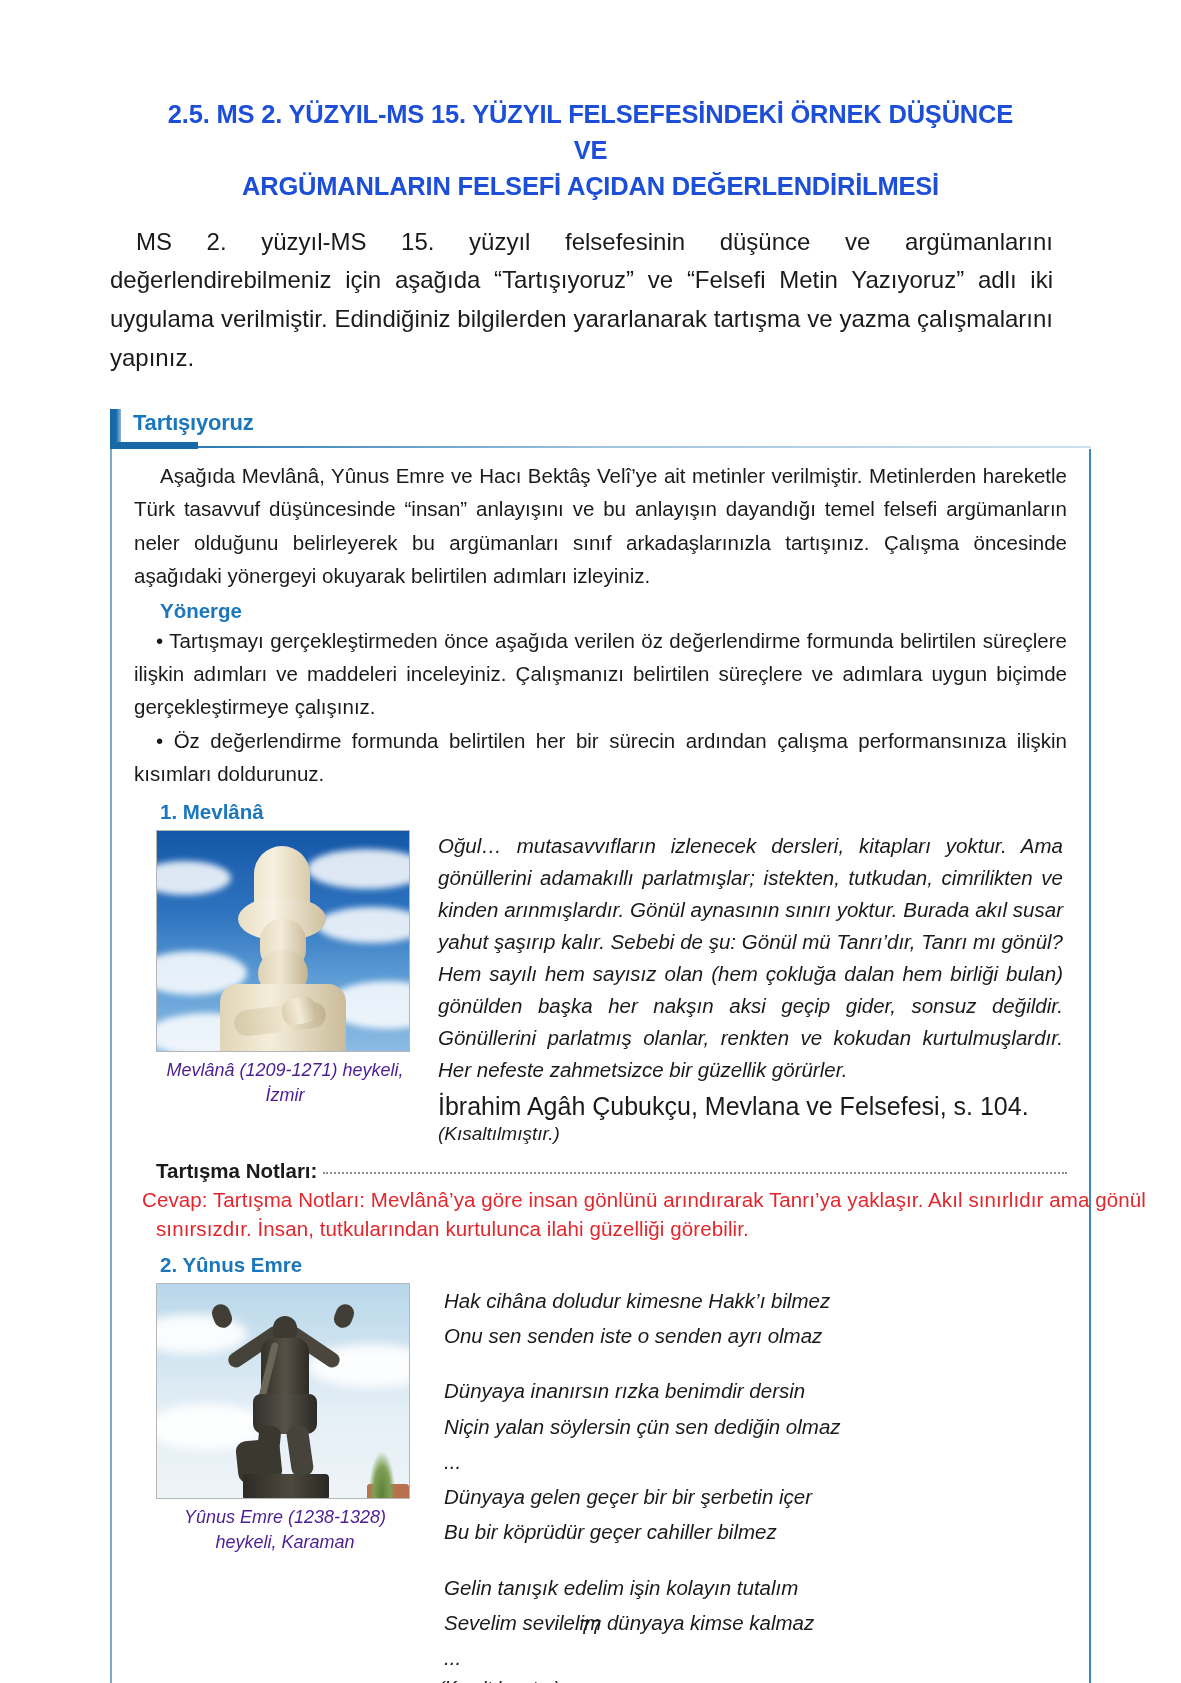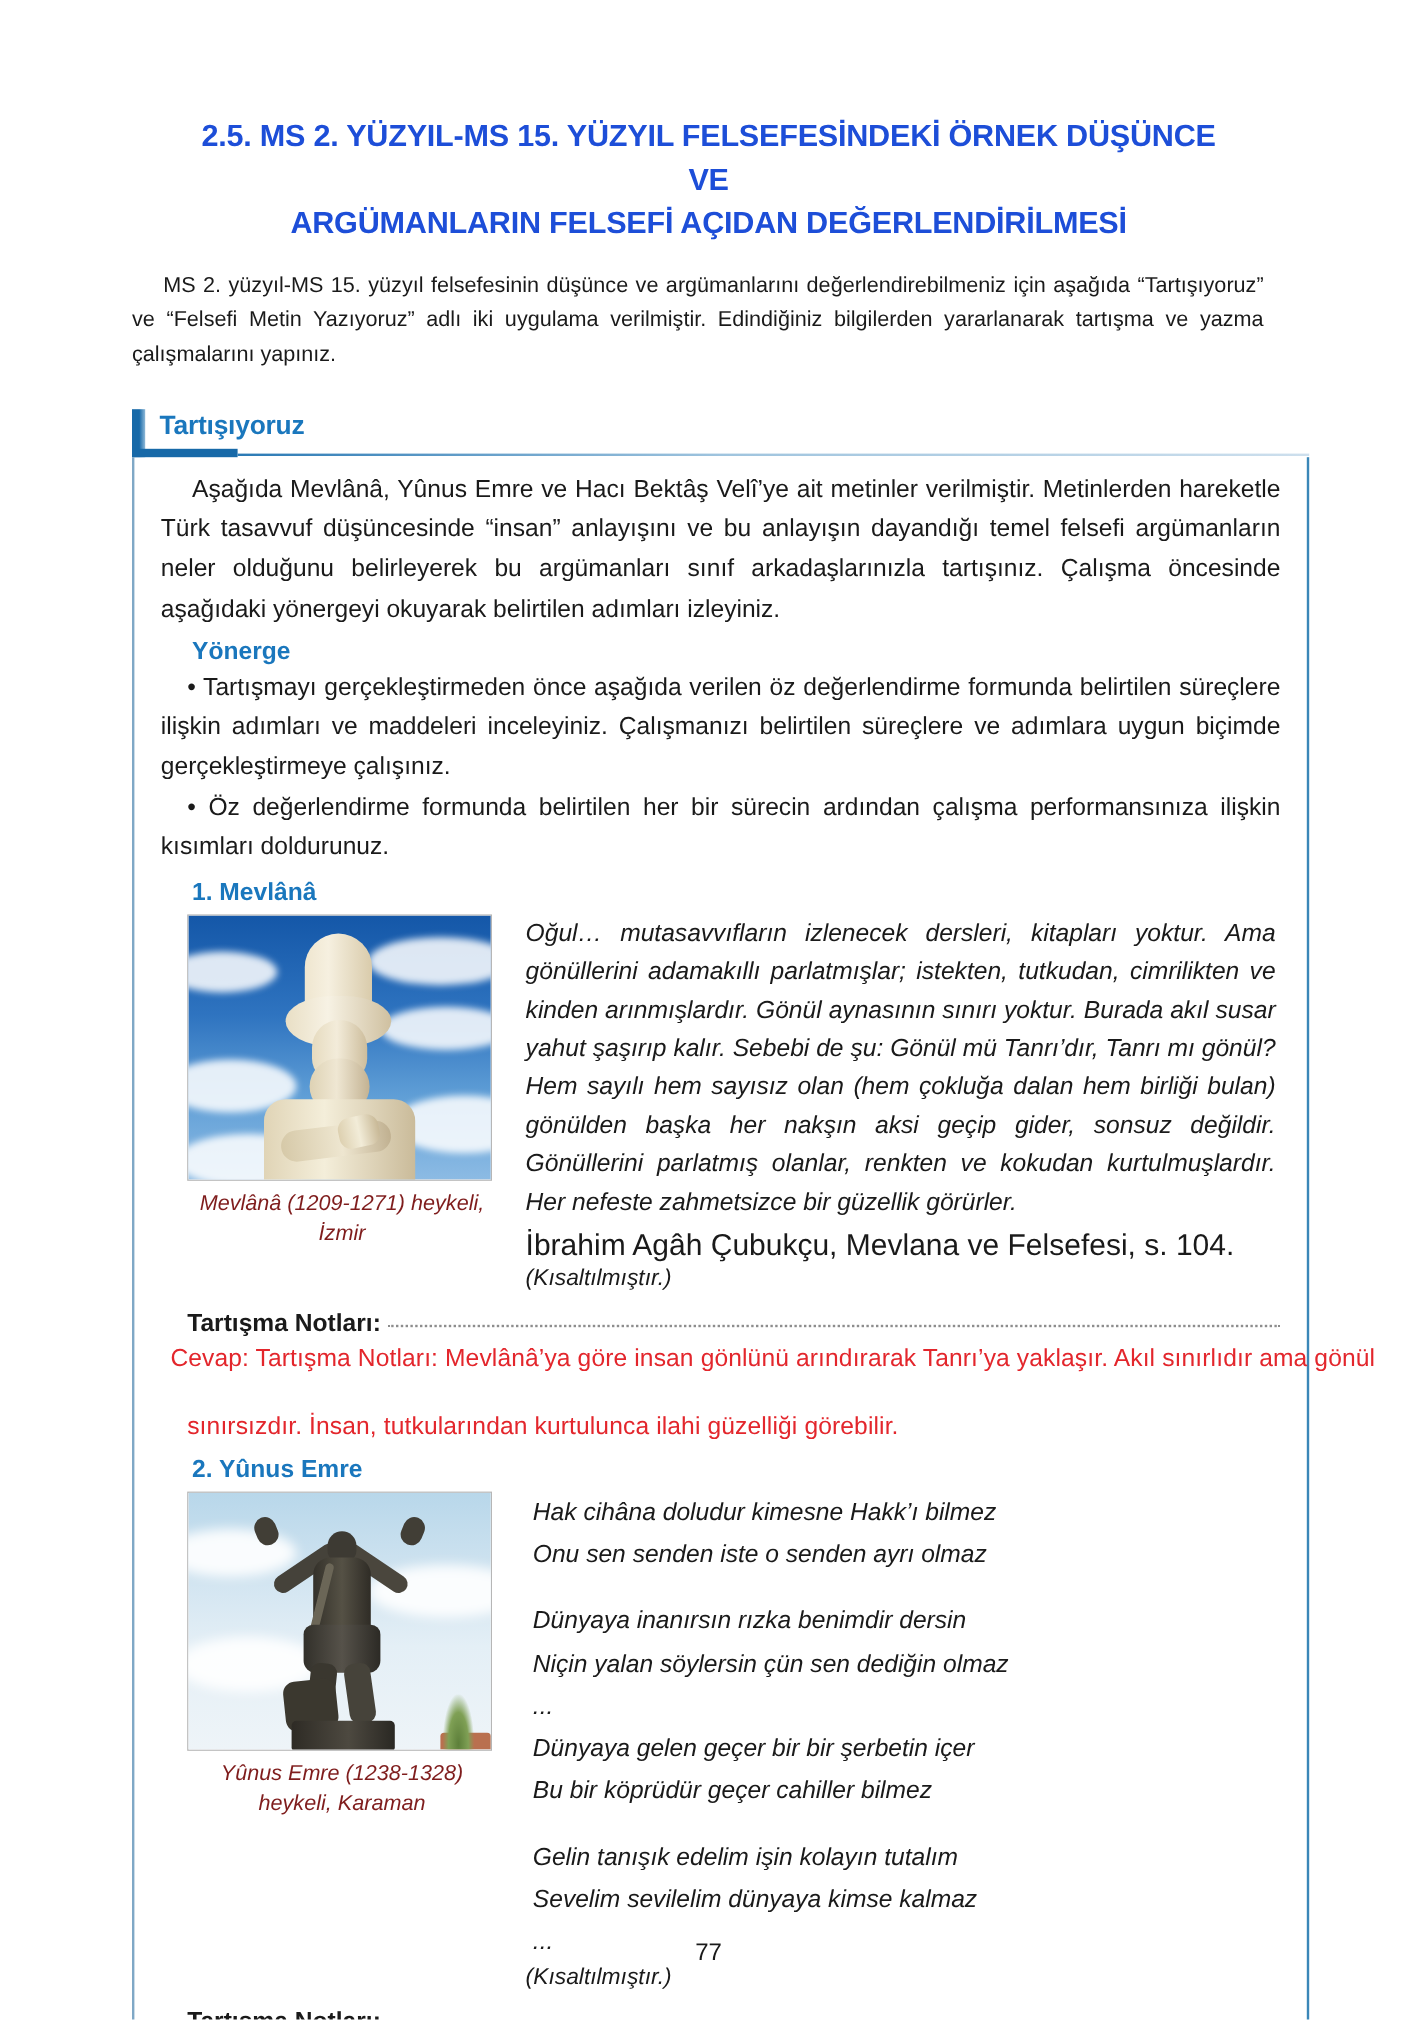--- a/index.html
+++ b/index.html
@@ -32,21 +32,21 @@
     font-size: 25.5px;
     line-height: 1.42;
     letter-spacing: -0.2px;
     margin: 0;
     padding: 96px 150px 0 150px;
   }
   .doc-title .ln { display: block; }
 
   
   .intro {
-    font-size: 18px;
+    font-size: 24px;
     line-height: 1.62;
     text-align: justify;
     text-justify: inter-word;
     margin: 18px 0 0 0;
     padding: 0 128px 0 110px;
   }
   .intro .p1 { text-indent: 26px; display: block; }
 
   
   .activity-wrap {
@@ -148,21 +148,21 @@
     overflow: hidden;
     position: relative;
   }
   .fig-box.ye { height: 216px; }
   .fig-cap {
     font-size: 18px;
     font-style: italic;
     text-align: center;
     line-height: 1.38;
     margin-top: 6px;
-    color: #7f1d1d;
+    color: #4c1d95;
   }
   .quote-col {
     flex: 1 1 auto;
     padding-right: 4px;
   }
   .quote {
     font-size: 20.5px;
     font-style: italic;
     line-height: 1.56;
     text-align: justify;
@@ -207,21 +207,21 @@
   .answer {
     color: #e3262c;
     font-size: 20.5px;
     line-height: 1.42;
     letter-spacing: 0.1px;
     margin: 2px 0 0 8px;
     position: relative;
     z-index: 5;
     white-space: nowrap;
   }
-  .answer .l2 { display: block; margin-left: 14px; margin-top: 28px; }
+  .answer .l2 { display: block; margin-left: 14px; }
 
   
   .page-no {
     position: absolute;
     bottom: 44px;
     left: 0;
     right: 0;
     text-align: center;
     font-size: 20px;
     color: #1a1a1a;

